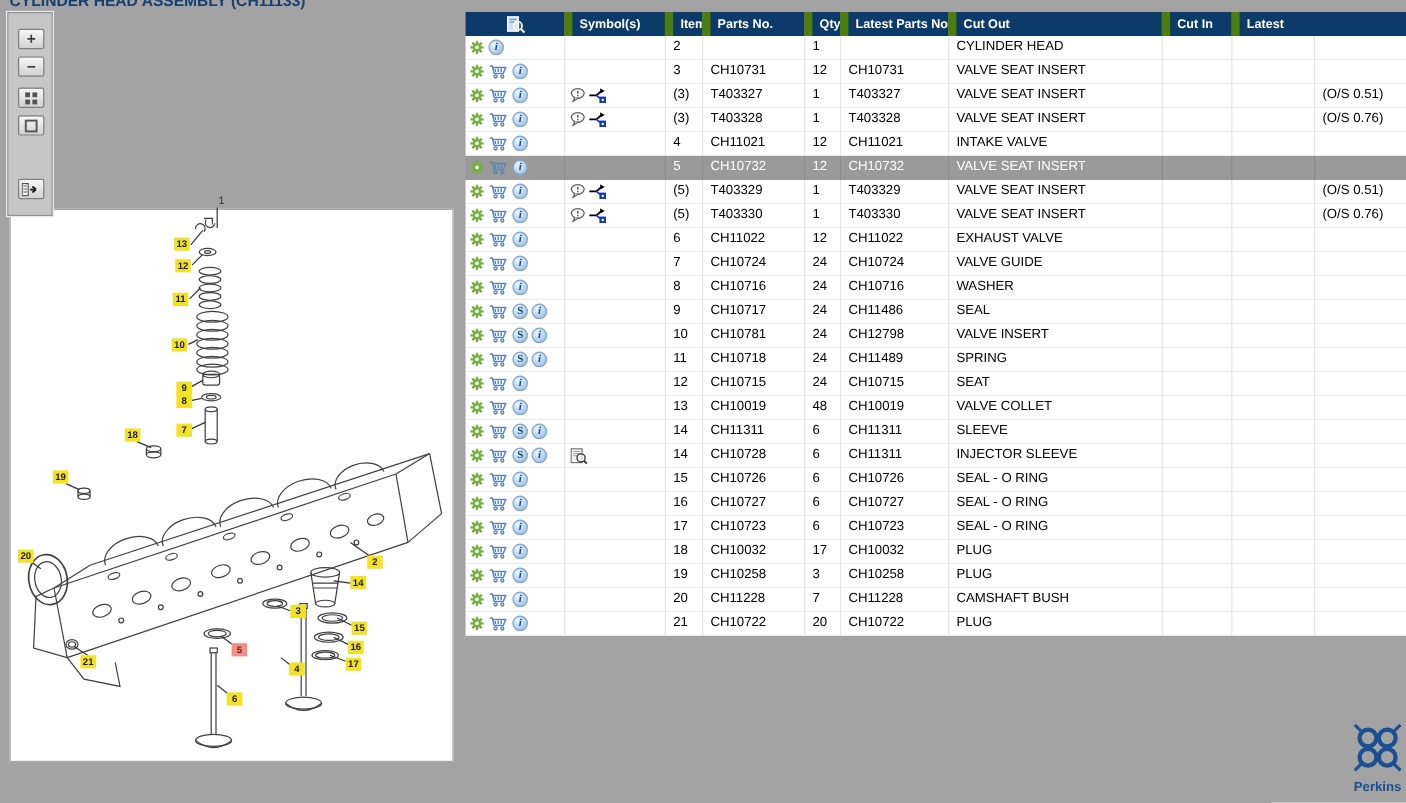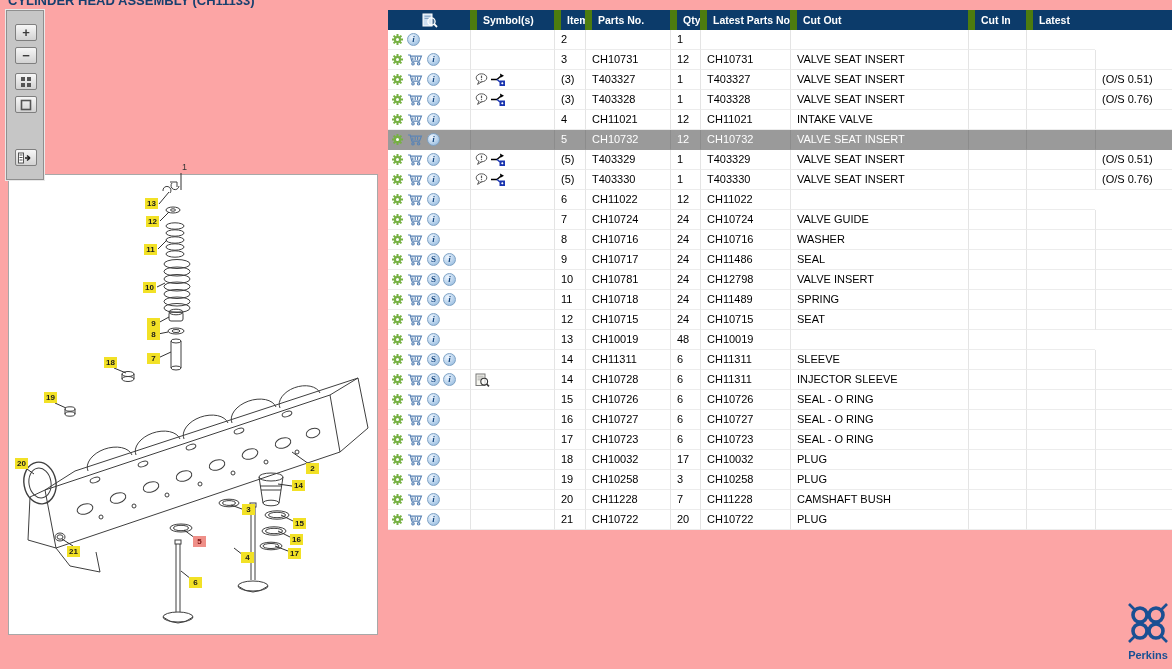--- a/index.html
+++ b/index.html
@@ -1,16 +1,16 @@
 <!DOCTYPE html>
 <html style="--header_bg: #0c3b6a; --title_navy: #17406f; --selection: #9a9a9a; --callout_yellow: #f2e126; --callout_selected: #ef8f88; --logo_blue: #1a5093; --gear_green: #76b043; --cart_blue: #5b84b5;"><head>
 <meta charset="utf-8">
 <style>
   html,body{margin:0;padding:0;background:#fff;}
-  .app{position:relative;width:1172px;height:669px;background:#fca5a5;overflow:hidden;
+  .app{position:relative;width:1172px;height:669px;background:#a3a3a3;overflow:hidden;
        font-family:"Liberation Sans",sans-serif;-webkit-font-smoothing:antialiased;}
   
   .page-title{position:absolute;left:8px;top:-7px;font-size:13px;font-weight:bold;
       color:var(--title_navy,#17406f);white-space:nowrap;}
   
   .diagram-panel{position:absolute;left:8px;top:174px;width:370px;height:461px;
       border:1px solid #a8a8a8;background:#fff;box-sizing:border-box;}
   .drawing-svg{position:absolute;left:0;top:0;width:388px;height:669px;pointer-events:none;}
   .callout{position:absolute;height:11px;line-height:11px;padding:0 2px;min-width:9px;
       text-align:center;font-size:8px;font-weight:bold;color:#1a1a1a;
@@ -315,20 +315,21 @@
             </svg>
             <span class="iball">
               <i>i</i>
             </span>
           </div>
           <div class="bc syms"></div>
           <div class="bc">2</div>
           <div class="bc"></div>
           <div class="bc">1</div>
           <div class="bc"></div>
+          <div class="bc">CYLINDER HEAD</div>
           <div class="bc"></div>
           <div class="bc"></div>
           <div class="bc"></div>
         </div>
         <div class="row grid-row">
           <div class="bc icons">
             <svg width="13" height="13" viewBox="0 0 13 13" style="cursor:pointer">
               <g stroke="#76b043" stroke-width="2">
                 <path d="M6.5,1 V12 M1,6.5 H12 M2.6,2.6 L10.4,10.4 M10.4,2.6 L2.6,10.4"></path>
               </g>
@@ -622,20 +623,21 @@
             </svg>
             <span class="iball">
               <i>i</i>
             </span>
           </div>
           <div class="bc syms"></div>
           <div class="bc">6</div>
           <div class="bc">CH11022</div>
           <div class="bc">12</div>
           <div class="bc">CH11022</div>
+          <div class="bc">EXHAUST VALVE</div>
           <div class="bc"></div>
           <div class="bc"></div>
           <div class="bc"></div>
         </div>
         <div class="row grid-row">
           <div class="bc icons">
             <svg width="13" height="13" viewBox="0 0 13 13" style="cursor:pointer">
               <g stroke="#76b043" stroke-width="2">
                 <path d="M6.5,1 V12 M1,6.5 H12 M2.6,2.6 L10.4,10.4 M10.4,2.6 L2.6,10.4"></path>
               </g>
@@ -841,20 +843,21 @@
             </svg>
             <span class="iball">
               <i>i</i>
             </span>
           </div>
           <div class="bc syms"></div>
           <div class="bc">13</div>
           <div class="bc">CH10019</div>
           <div class="bc">48</div>
           <div class="bc">CH10019</div>
+          <div class="bc">VALVE COLLET</div>
           <div class="bc"></div>
           <div class="bc"></div>
           <div class="bc"></div>
         </div>
         <div class="row grid-row">
           <div class="bc icons">
             <svg width="13" height="13" viewBox="0 0 13 13" style="cursor:pointer">
               <g stroke="#76b043" stroke-width="2">
                 <path d="M6.5,1 V12 M1,6.5 H12 M2.6,2.6 L10.4,10.4 M10.4,2.6 L2.6,10.4"></path>
               </g>

